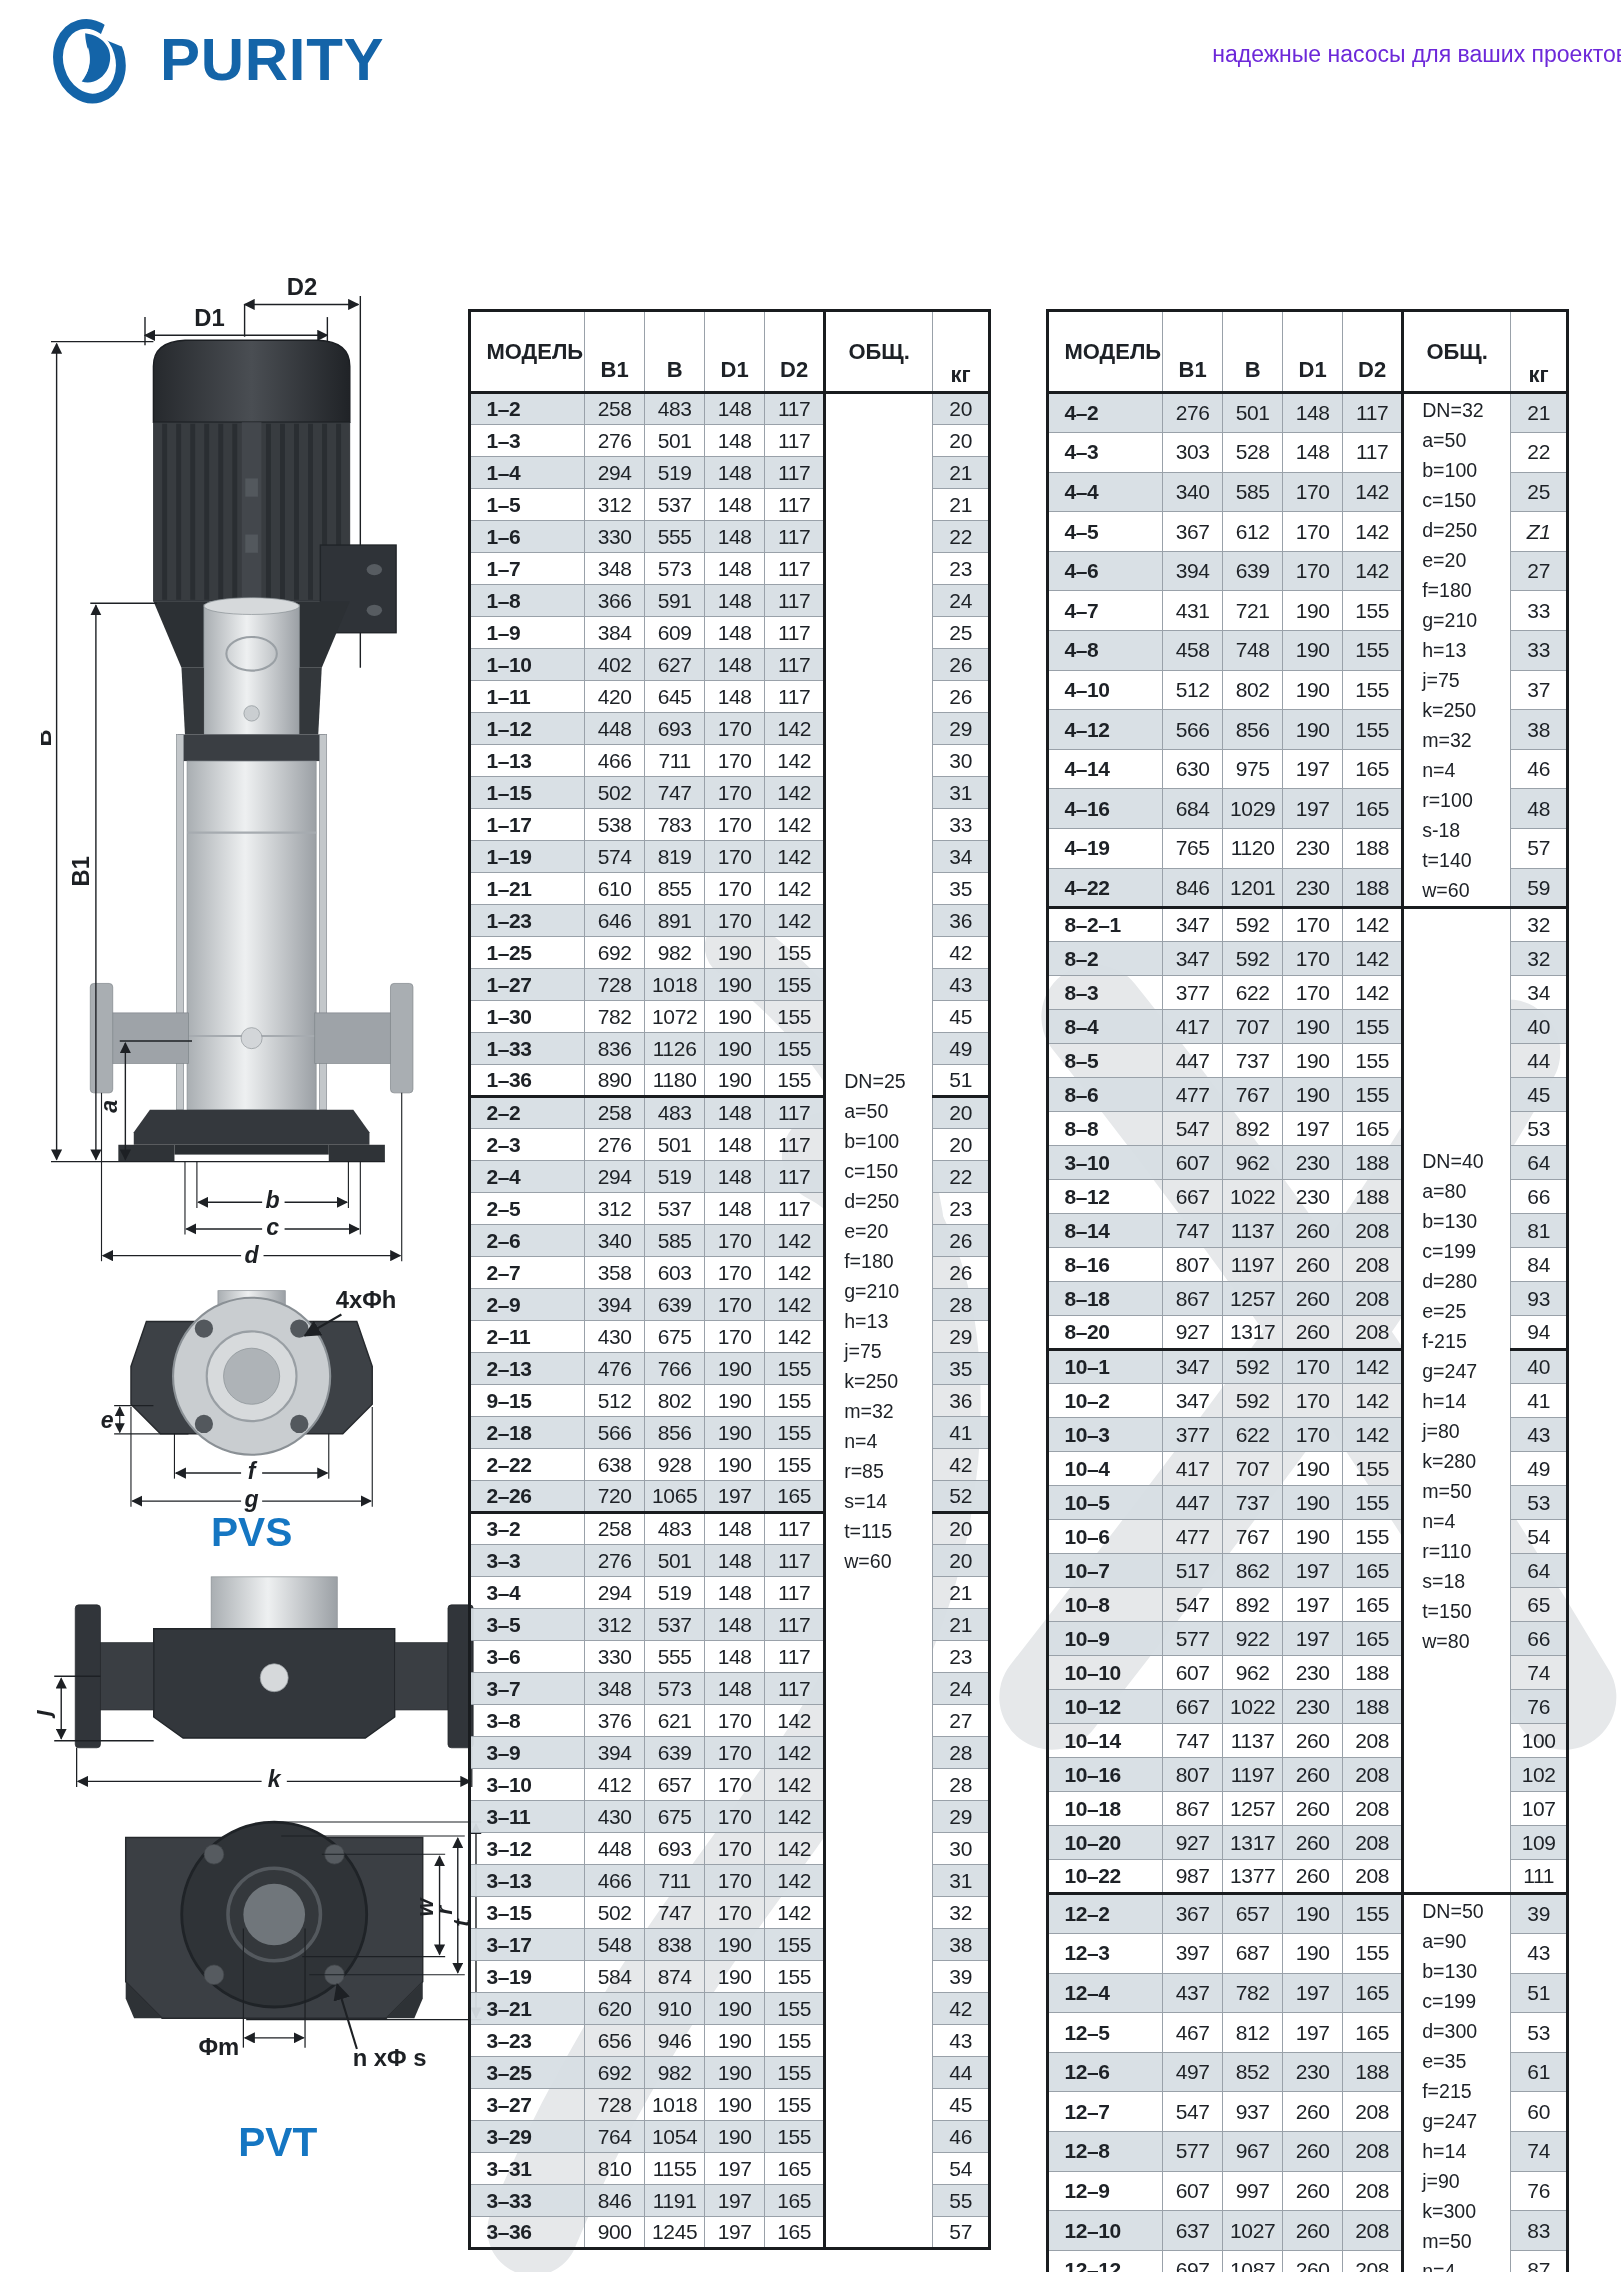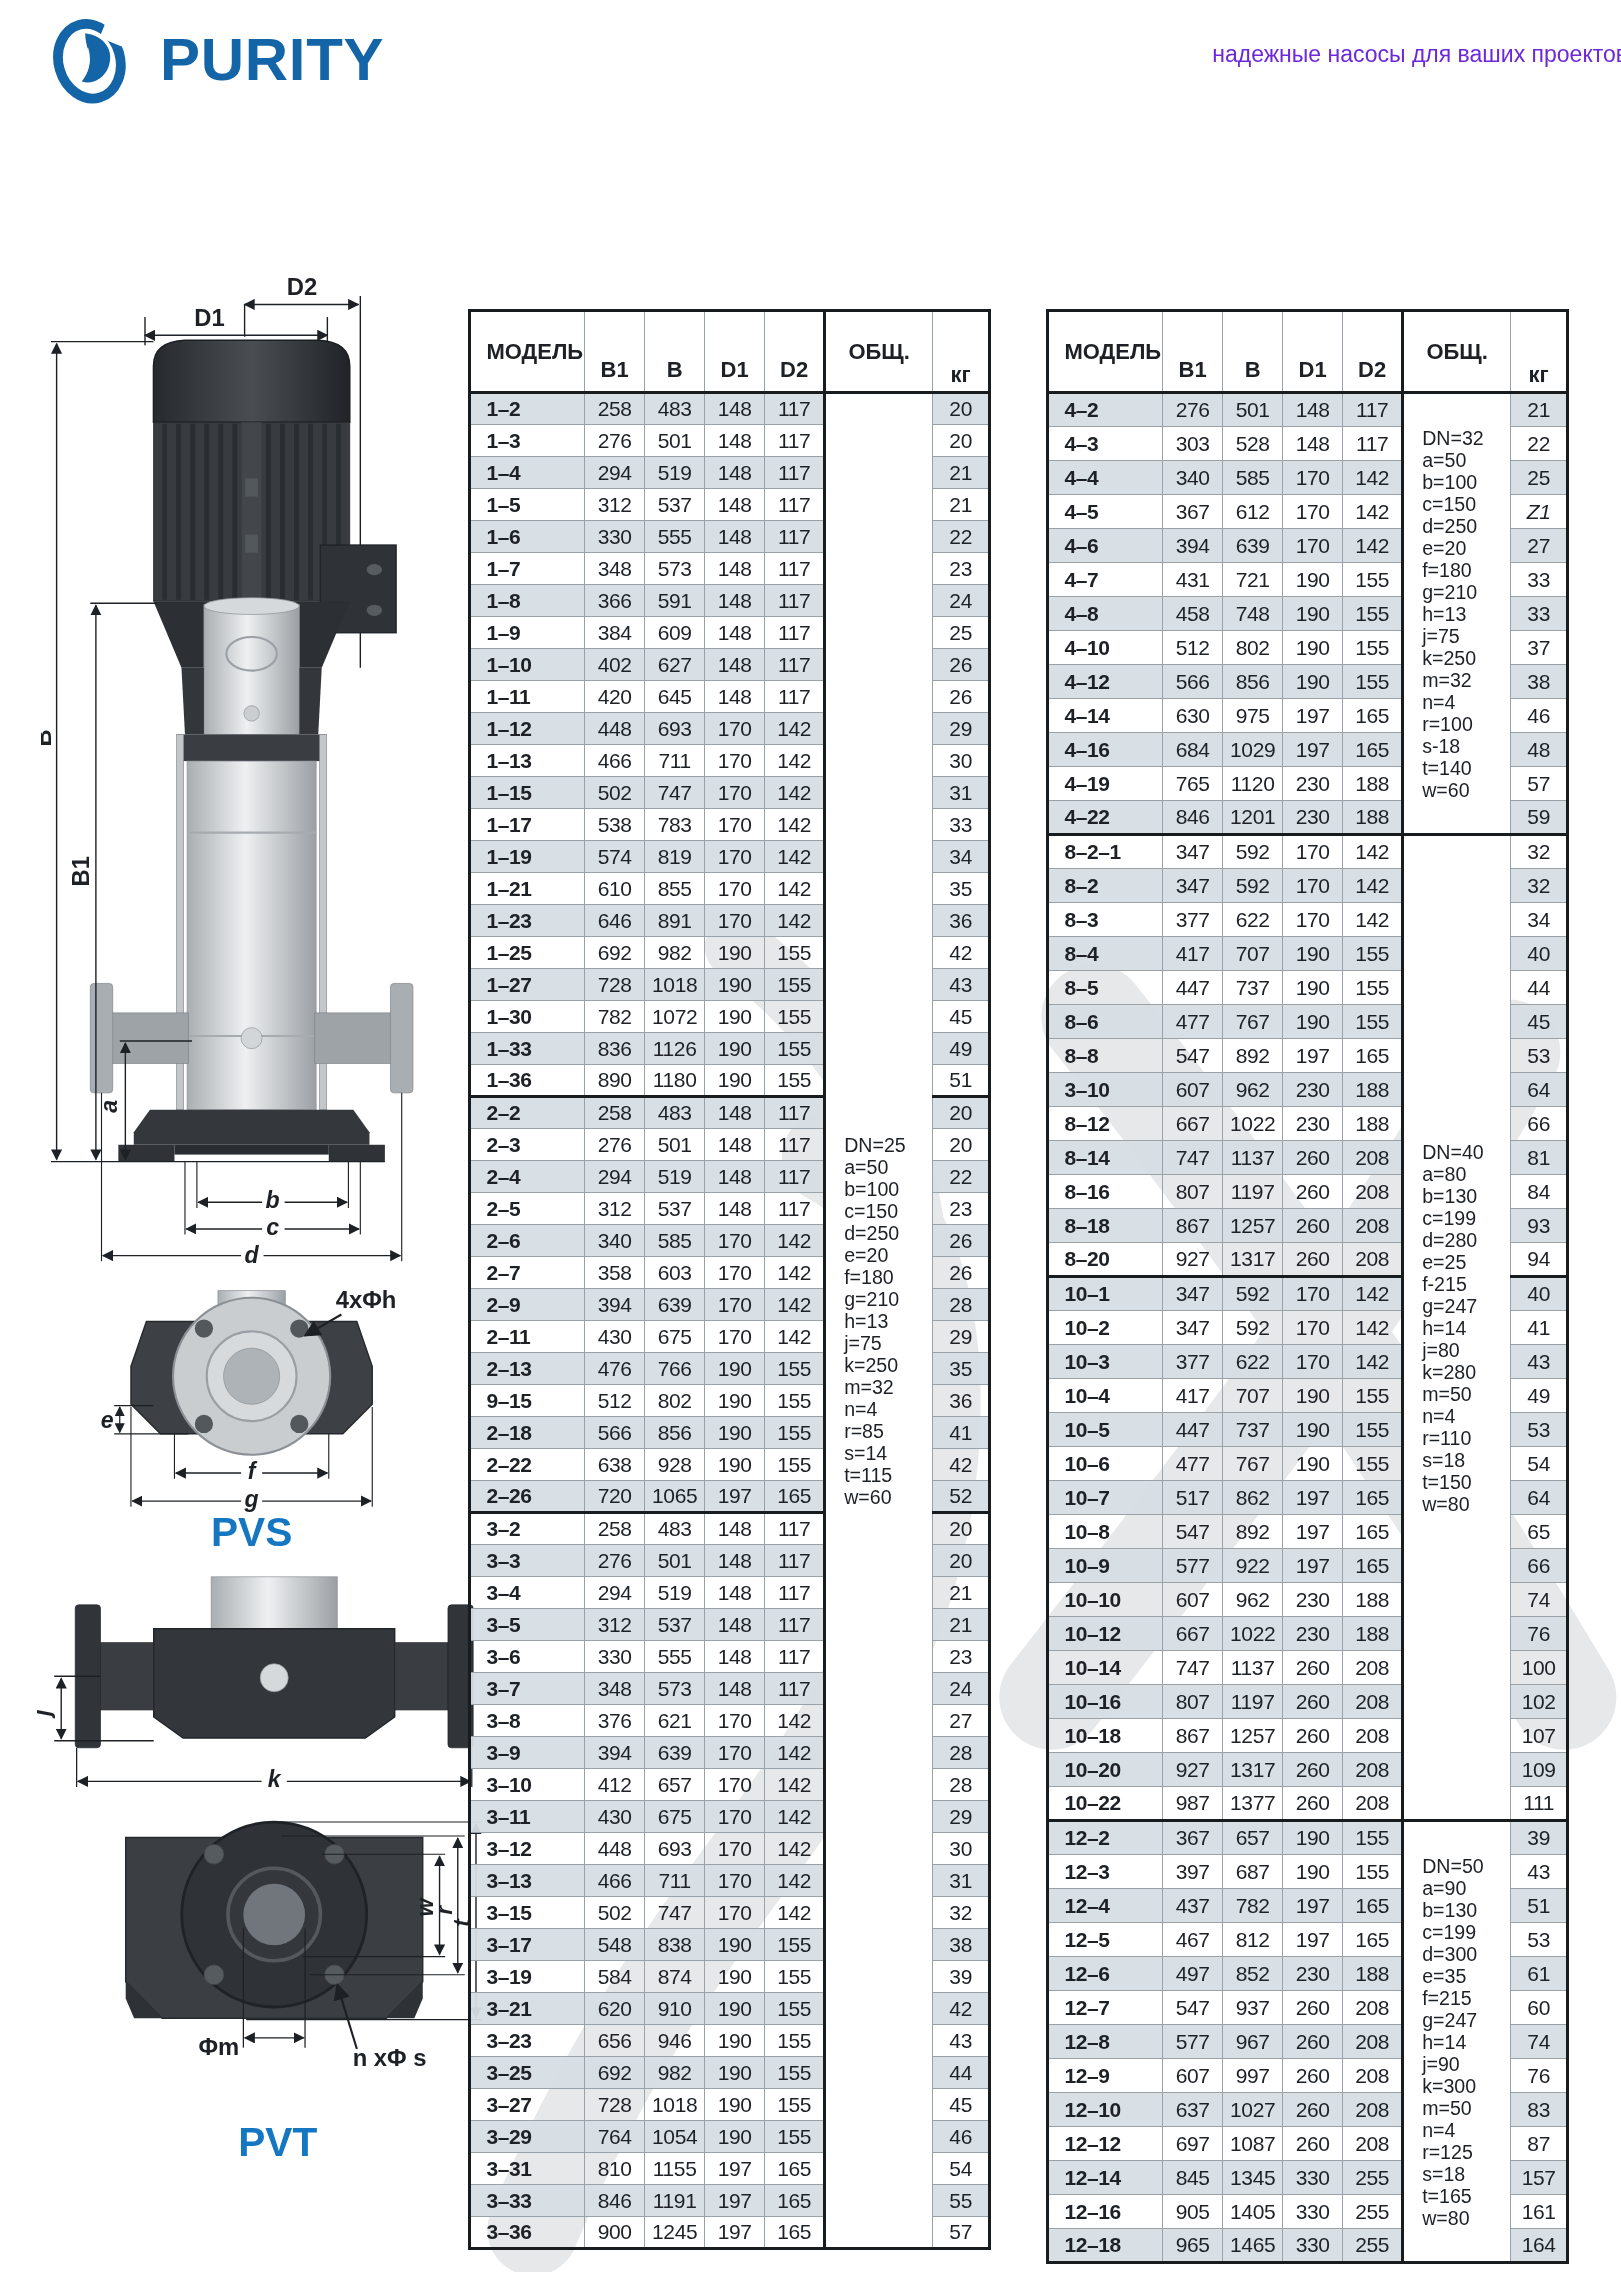--- a/index.html
+++ b/index.html
@@ -26,21 +26,21 @@
             border-bottom:3.5px solid #191c1f;}
   .th-model{text-align:right;padding-left:15.4px;vertical-align:middle;}
   .th-num{vertical-align:bottom;padding-bottom:8.4px;text-align:center;}
   .th-total{vertical-align:middle;text-align:center;}
   .th-kg{vertical-align:bottom;padding-bottom:3px;text-align:center;}
   tr.rl{height:32px;} tr.rr{height:34px;}
   td.model{font-weight:bold;text-align:left;padding-left:15.4px;font-size:21px;letter-spacing:-0.4px;}
   td.num,td.kg{text-align:center;font-size:21px;letter-spacing:-0.4px;}
   td.kg.it{font-style:italic;}
   tr.shade td{background:rgba(215,222,228,0.95);}
-  td.note{background:#ffffff !important;font-size:19.6px;line-height:22px;text-align:left;
+  td.note{background:#ffffff !important;font-size:19.6px;line-height:30px;text-align:left;
           padding-left:18px;vertical-align:middle;white-space:pre-line;}
   .d2x{border-right:3.5px solid #191c1f !important;}
   .gs{border-top:3.5px solid #191c1f !important;}
 
   
   .diagram{position:absolute;z-index:1;}
   #pvs{left:41px;top:275px;}
   #pvt{left:36px;top:1564px;}
   svg text{font-family:"Liberation Sans",sans-serif;}
   .dimlab{font-size:34px;font-weight:bold;fill:#1d2024;}

